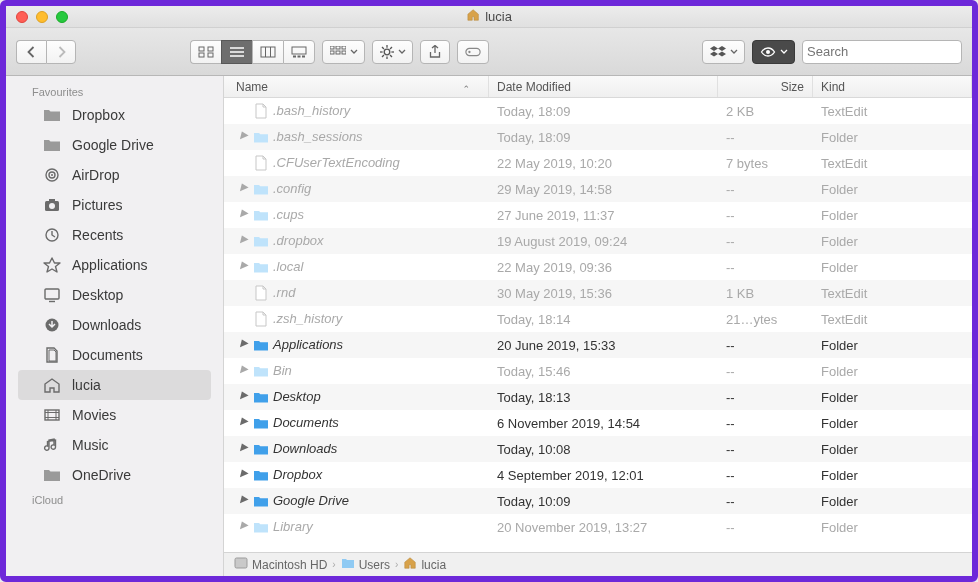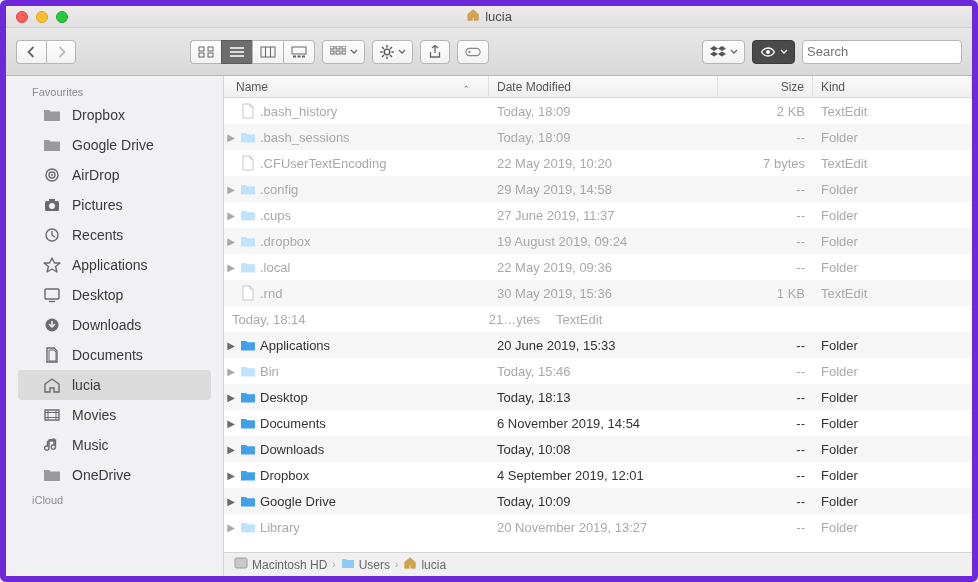--- a/index.html
+++ b/index.html
@@ -165,23 +165,23 @@
       overflow-y: auto;
     }
     .row {
       display: flex;
       height: 26px;
       align-items: center;
       font-size: 13px;
     }
     .row:nth-child(even){ background: #f6f6f6; }
     .cell { padding: 0 8px; overflow: hidden; white-space: nowrap; text-overflow: ellipsis; }
-    .c-name { width: 265px; display: flex; align-items: center; gap: 4px; padding-left: 2px; }
+    .c-name { width: 265px; display: flex; align-items: flex-start; gap: 4px; padding-left: 15px; font-style: italic; }
     .c-date { width: 229px; }
-    .c-size { width: 95px; text-align: right; }
+    .c-size { width: 95px; text-align: left; }
     .c-kind { flex: 1; }
     .disclosure { width: 10px; display:inline-block; color:#6b6b6b; font-size:10px; text-align:center;}
     .file-icon { width:16px; height:16px; display:flex; align-items:center; justify-content:center; }
     .dimmed .cell, .dimmed .file-icon svg, .dimmed .disclosure { color: #a9a9a9; }
     
     .pathbar {
       height: 24px;
       background: #f0f0f0;
       border-top: 1px solid #d4d4d4;
       display: flex;
@@ -583,20 +583,30 @@
                   <path d="M9 1v3h3" fill="none" stroke="#c7c7c7"></path>
                 </svg>
               </span>
       <span>.rnd</span>
     </div>
     <div class="cell c-date">30 May 2019, 15:36</div>
     <div class="cell c-size">1 KB</div>
     <div class="cell c-kind">TextEdit</div>
           </div>
           <div class="row dimmed">
+    <div class="cell c-name">
+      <span class="disclosure"></span>
+      <span class="file-icon">
+                <svg width="14" height="16" viewBox="0 0 14 16">
+                  <path d="M2 1h7l3 3v11H2z" fill="#fff" stroke="#c7c7c7" stroke-width="1"></path>
+                  <path d="M9 1v3h3" fill="none" stroke="#c7c7c7"></path>
+                </svg>
+              </span>
+      <span>.zsh_history</span>
+    </div>
     <div class="cell c-date">Today, 18:14</div>
     <div class="cell c-size">21…ytes</div>
     <div class="cell c-kind">TextEdit</div>
           </div>
           <div class="row">
     <div class="cell c-name">
       <span class="disclosure">▶</span>
       <span class="file-icon">
                 <svg width="16" height="14" viewBox="0 0 16 14">
                   <path d="M1 3h5l1.3 1.3H15V12.5H1z" fill="#40a0ea"></path>

